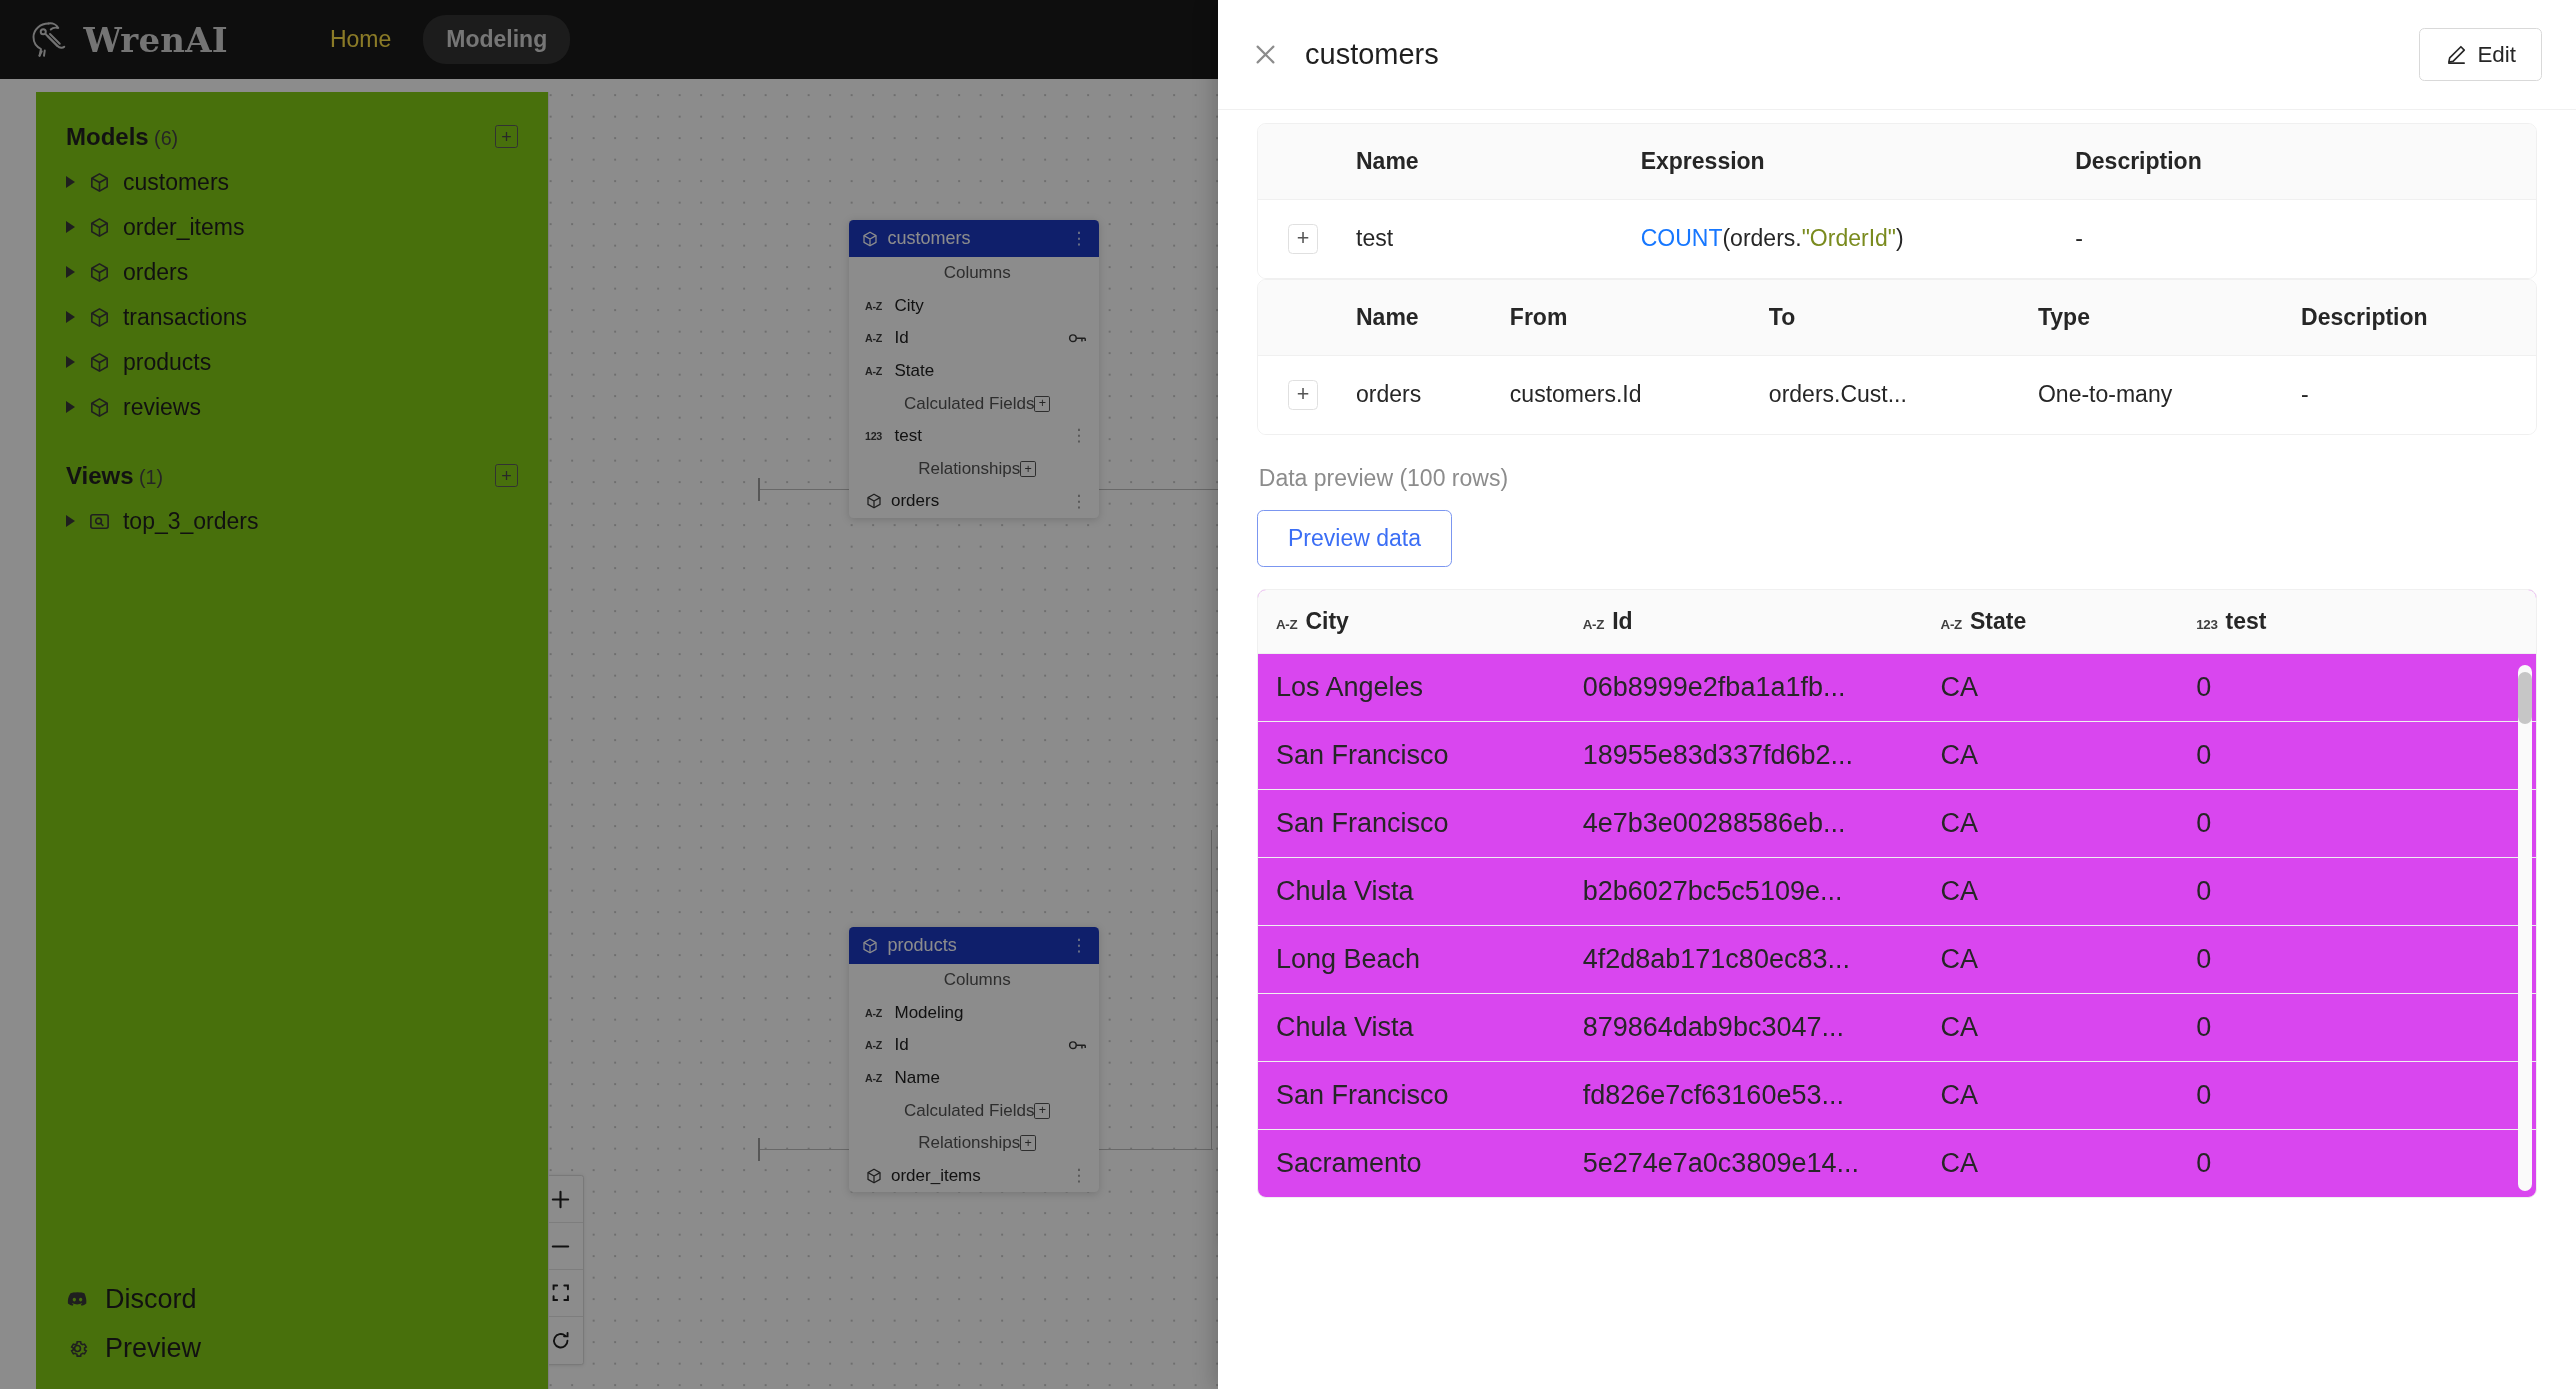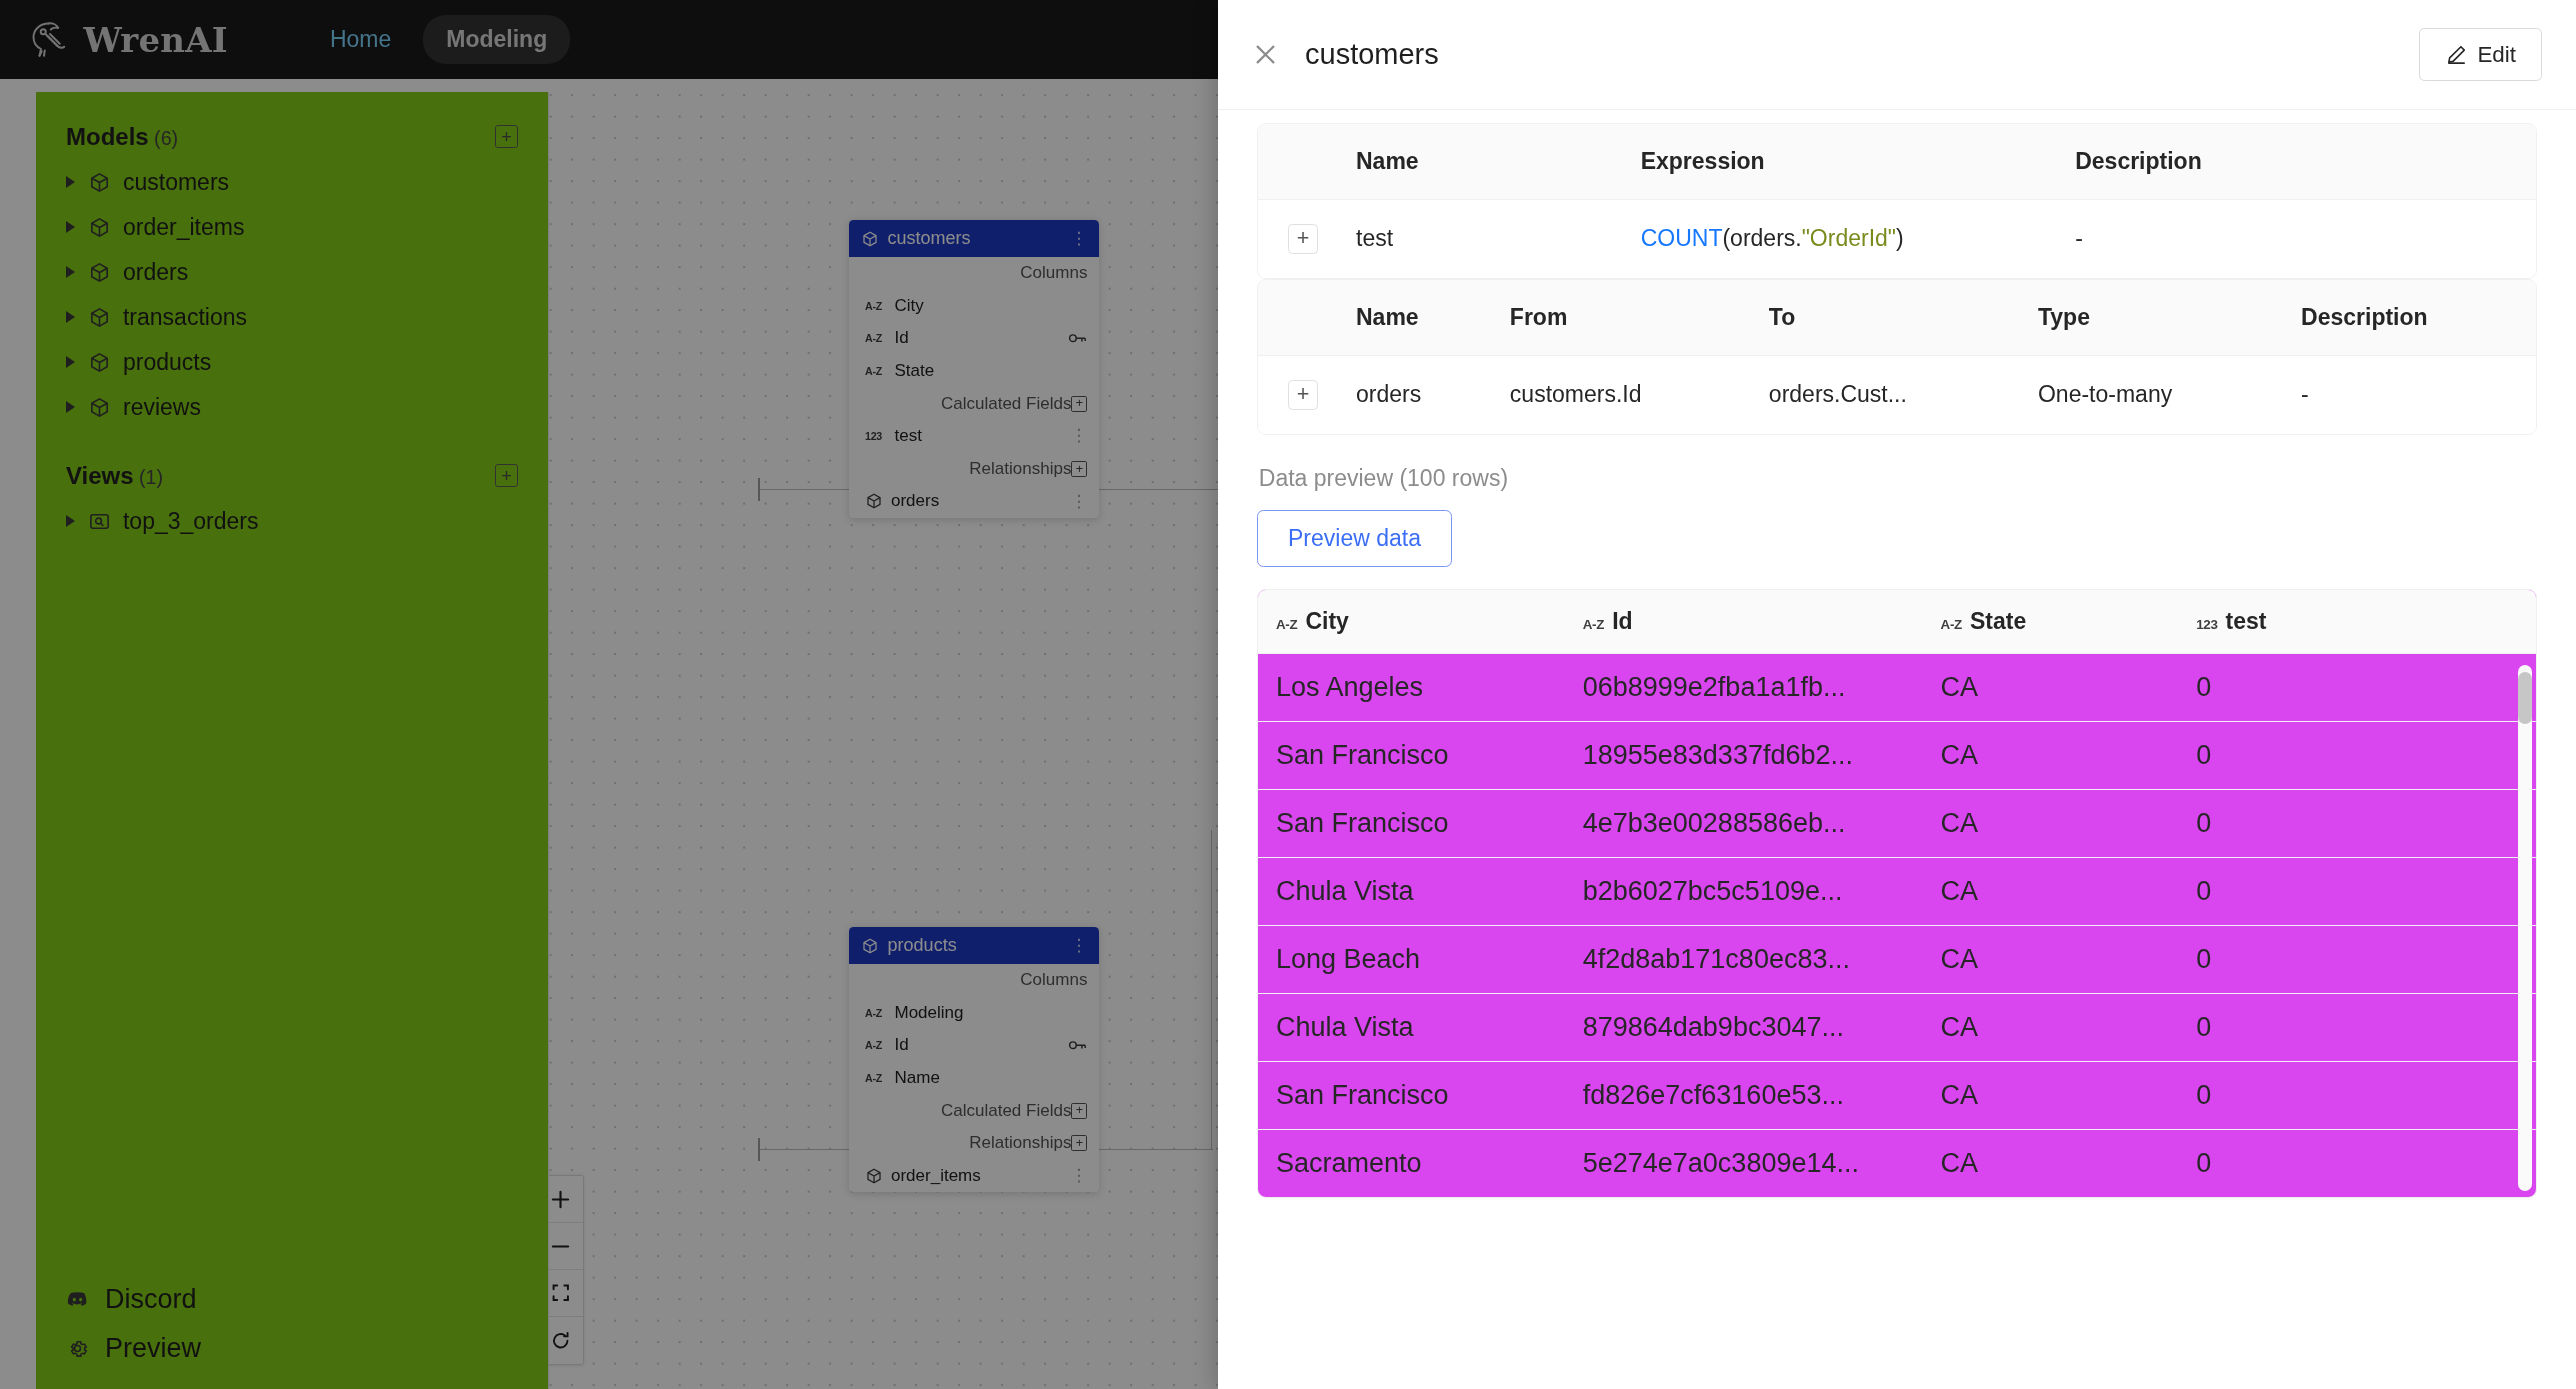--- a/index.html
+++ b/index.html
@@ -23,21 +23,21 @@
     z-index: 5;
   }
   .brand { display: flex; align-items: center; gap: 12.5px; }
   .brand-logo { width: 48px; height: 48px; display: block; }
   .brand-name {
     color: #d4d4d4; font-size: 34px; font-weight: 700;
     font-family: "DejaVu Serif", serif; letter-spacing: 0.2px;
   }
   .topnav { display: flex; align-items: center; gap: 9px; margin-left: 79px; }
   .nav-item {
-    color: #7dd3fc; font-size: 23px;
+    color: #fde047; font-size: 23px;
     padding: 10.7px 23px; border-radius: 23px;
     cursor: pointer; white-space: nowrap;
   }
   .nav-item.active { background: #343434; color: #d8d8d8; font-weight: 600; }
 
   
   .sidebar {
     position: absolute; top: 92px; left: 0;
     width: 513px; height: 1311px;
     background: #84cc16;
@@ -100,21 +100,21 @@
   .node-head {
     background: #1d39c4; color: #fff;
     display: flex; align-items: center; gap: 9px;
     padding: 8px 11.6px; font-size: 18px;
   }
   .node-head .title { flex: 1; }
   .node-sec {
     display: flex; align-items: center;
     padding: 6.3px 11.6px 6.3px 18px;
     color: #555; font-size: 17px;
-    justify-content: flex-end;
+    justify-content: center;
   }
   .node-row {
     display: flex; align-items: center; gap: 8px;
     padding: 6.3px 11.6px 6.3px 16px;
     color: #222; font-size: 17px;
   }
   .node-row .rowlabel { flex: 1; }
   .typetag {
     font-size: 10.7px; font-weight: 700; color: #3f3f3f;
     letter-spacing: -0.3px; width: 21.5px; flex: none;

